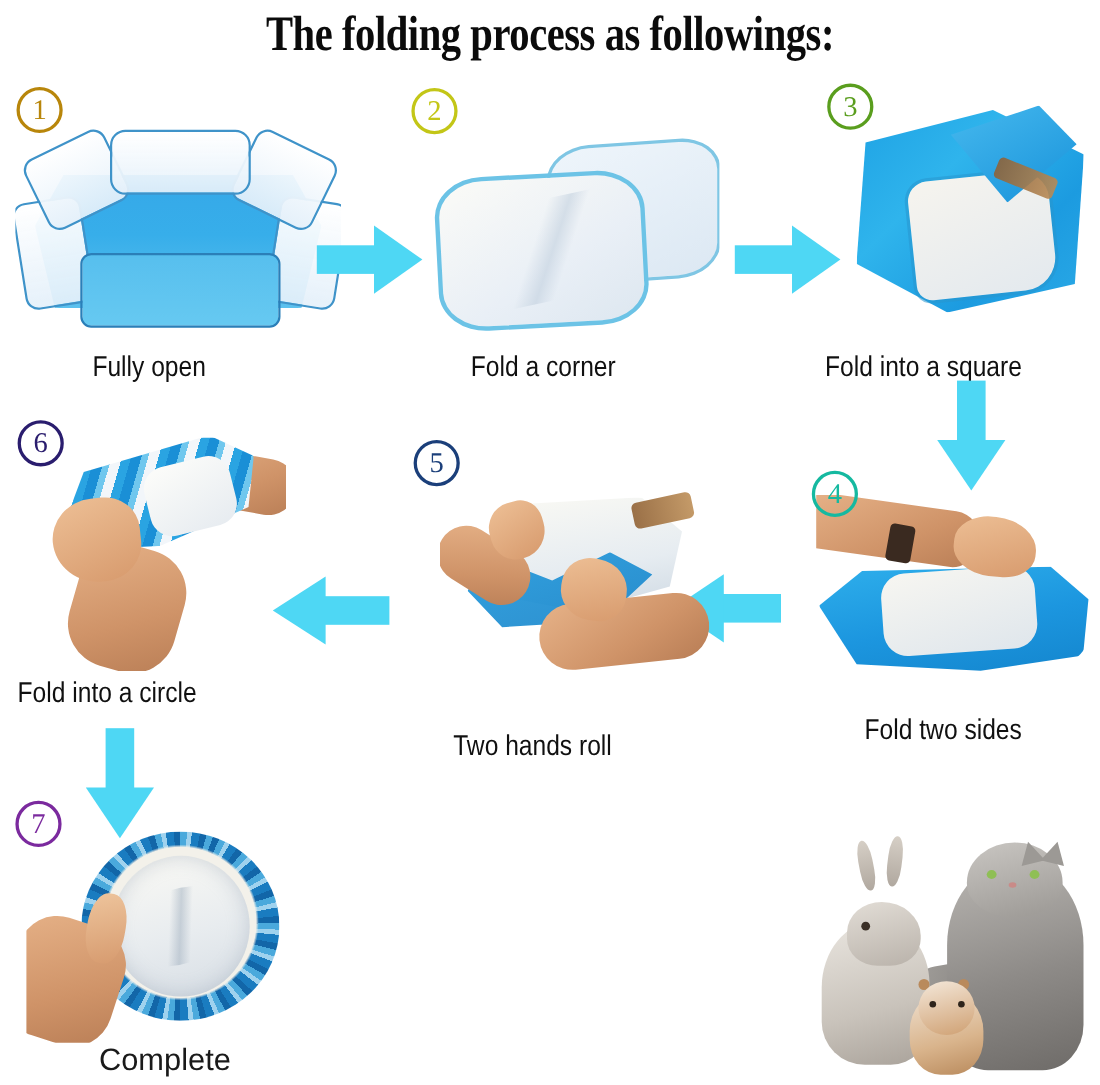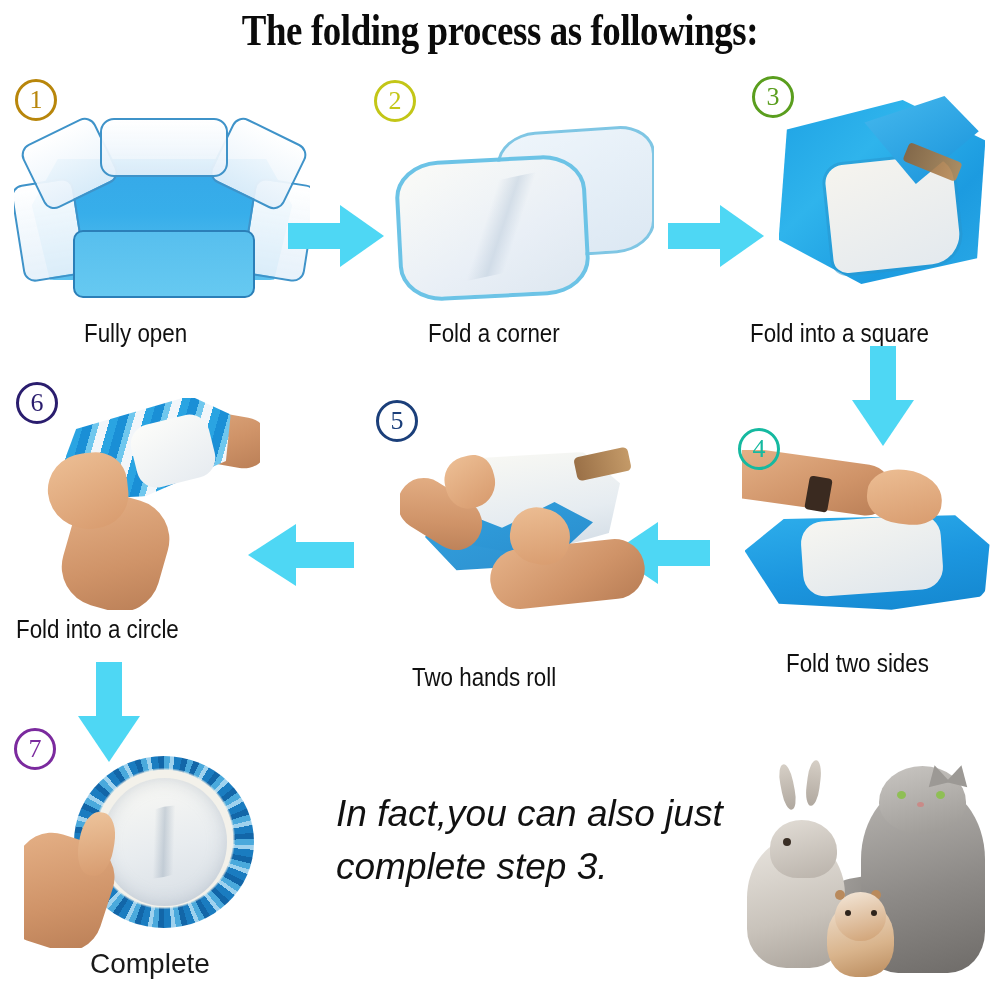--- a/index.html
+++ b/index.html
@@ -415,22 +415,20 @@
     <div class="s7-inner"></div>
     <div class="s7-fold"></div>
     <div class="arm s7-arm"></div>
     <div class="finger s7-thumb"></div>
   </div>
   <div class="badge" style="left:14px;top:728px;color:#7b2a9e;">
     <span>7</span>
   </div>
   <div class="cap light" style="left:90px;top:948px;">Complete</div>
 
-  <div class="note" style="left:336px;top:788px;width:460px;">In fact,you can also just
-complete step 3.</div>
 
   <div class="animals" style="left:742px;top:762px;width:258px;height:224px;">
     <div class="an cat" style="left:0;top:0;width:100%;height:100%;">
       <div class="cat-tail"></div>
       <div class="cat-body"></div>
       <div class="cat-head">
         <div class="cat-ear l"></div>
         <div class="cat-ear r"></div>
       </div>
       <div class="cat-eye l"></div>

